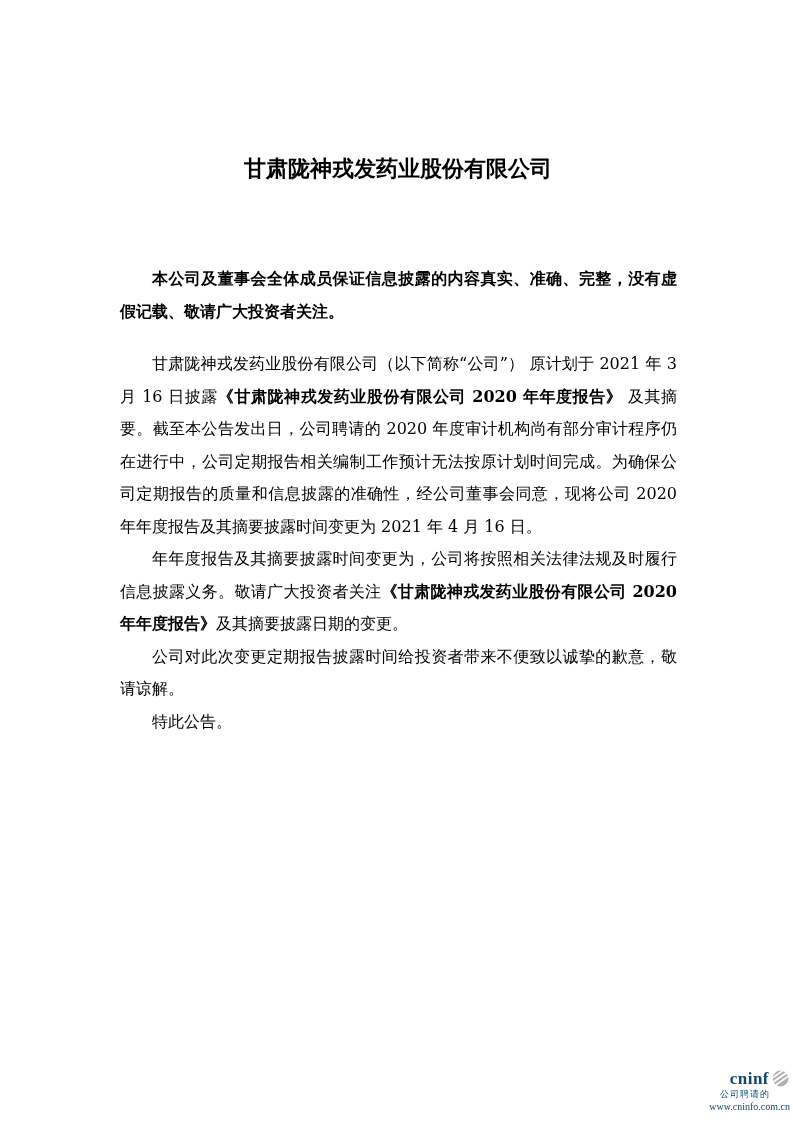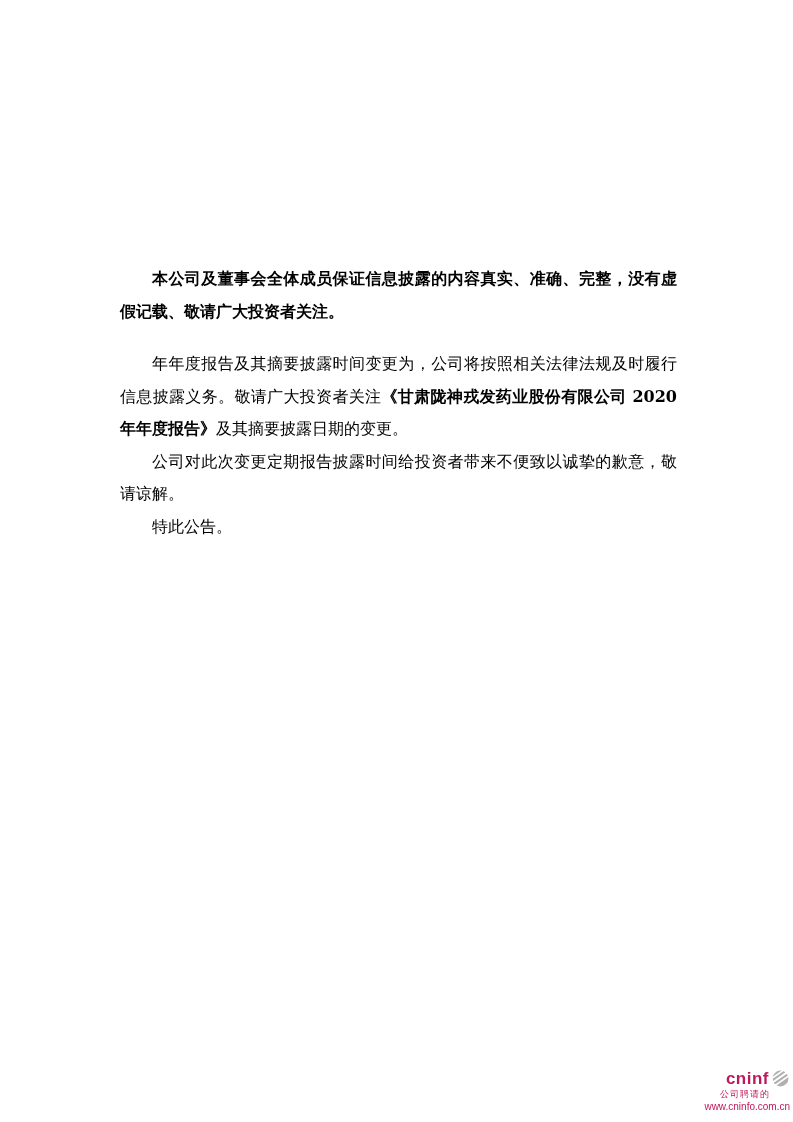--- a/index.html
+++ b/index.html
@@ -66,22 +66,22 @@
     text-align: right;
     font-size: 16px;
     line-height: 34px;
   }
   .cninfo-logo {
     position: absolute;
     top: 1069px;
     right: 3px;
     width: 120px;
     text-align: right;
-    color: #be185d;
-    font-family: Liberation Sans, sans-serif;
+    color: #0c4a6e;
+    font-family: Liberation Serif, serif;
     line-height: 1;
   }
   .cninfo-brand-row {
     display: flex;
     justify-content: flex-end;
     align-items: center;
     gap: 2px;
   }
   .cninfo-brand {
     font-weight: bold;
@@ -92,25 +92,27 @@
   .cninfo-name-cn { font-size: 9px; margin: 2px 20px 0 0; letter-spacing: 1px; }
   .cninfo-url { font-size: 10px; margin-top: 3px; }
 </style>
 </head>
 <body>
 
 <div class="page">
 
 
   <div class="doc-title">
+    <div>甘肃陇神戎发药业股份有限公司</div>
   </div>
 
   <p class="statement">本公司及董事会全体成员保证信息披露的内容真实、准确、完整，没有虚假记载、敬请广大投资者关注。</p>
 
   <div class="doc-body">
+      <p><span>甘肃陇神戎发药业股份有限公司（以下简称“公司”） 原计划于 2021 年 3 月 16 日披露</span><b>《甘肃陇神戎发药业股份有限公司 2020 年年度报告》</b><span> 及其摘要。截至本公告发出日，公司聘请的 2020 年度审计机构尚有部分审计程序仍在进行中，公司定期报告相关编制工作预计无法按原计划时间完成。为确保公司定期报告的质量和信息披露的准确性，经公司董事会同意，现将公司 2020 年年度报告及其摘要披露时间变更为 2021 年 4 月 16 日。</span></p>
       <p><span>年年度报告及其摘要披露时间变更为，公司将按照相关法律法规及时履行信息披露义务。敬请广大投资者关注</span><b>《甘肃陇神戎发药业股份有限公司 2020 年年度报告》</b><span>及其摘要披露日期的变更。</span></p>
       <p><span>公司对此次变更定期报告披露时间给投资者带来不便致以诚挚的歉意，敬请谅解。</span></p>
       <p><span>特此公告。</span></p>
     </div>
 
 
   <div class="cninfo-logo">
     <div class="cninfo-brand-row">
       <span class="cninfo-brand">cninf</span>
       <svg class="cninfo-swirl" viewBox="0 0 24 24">

